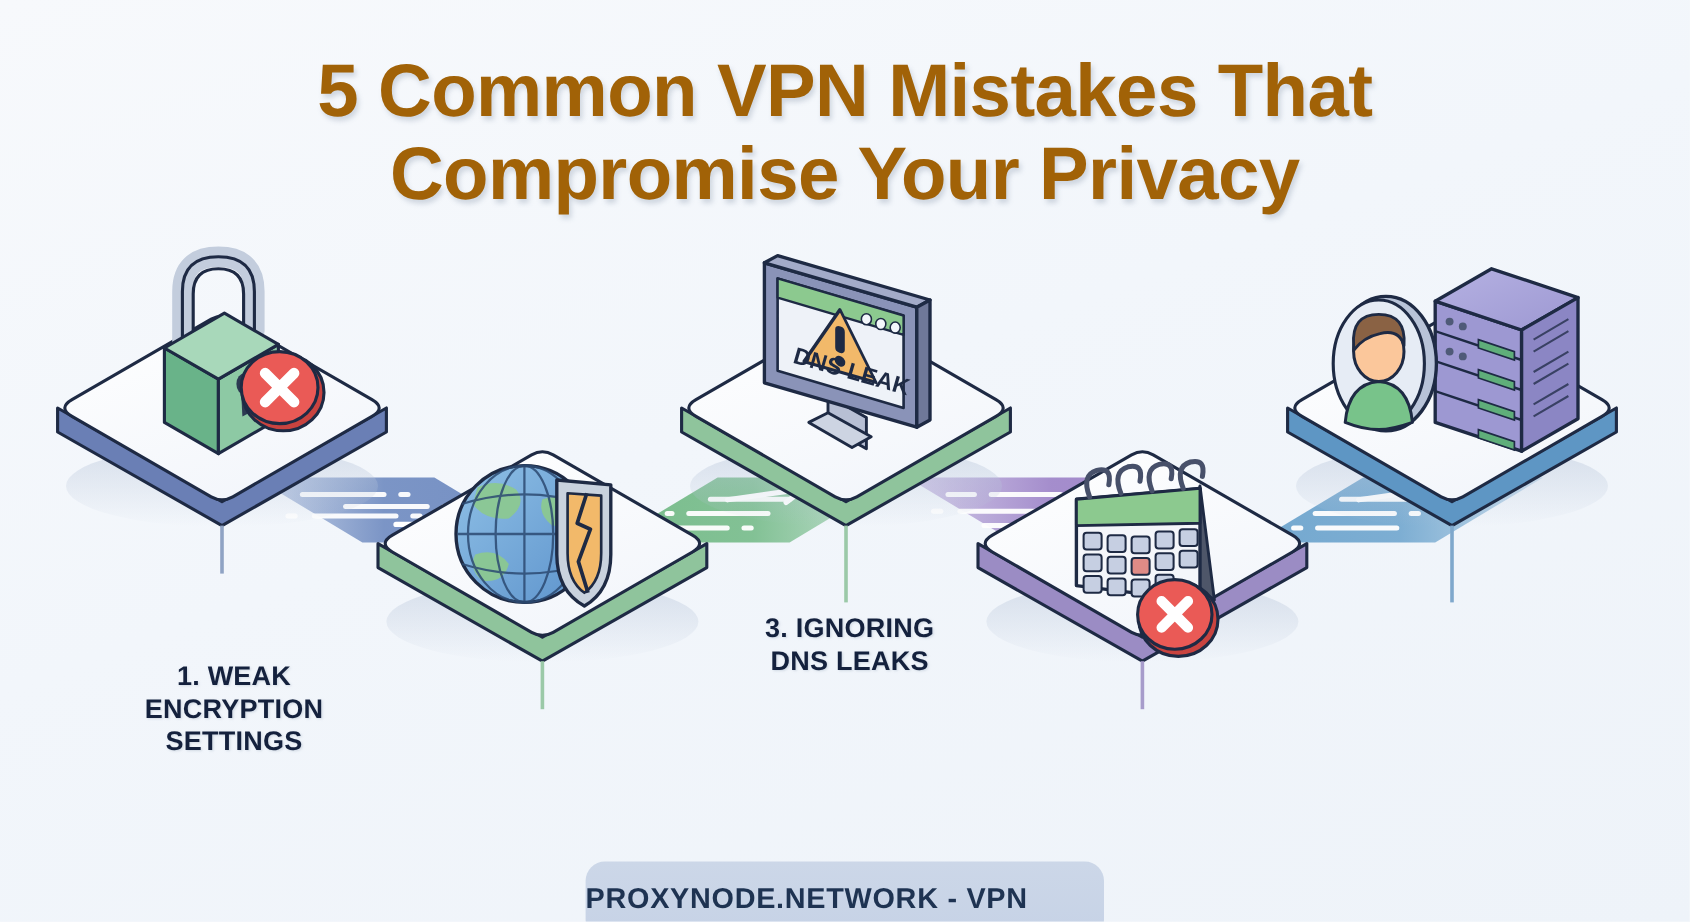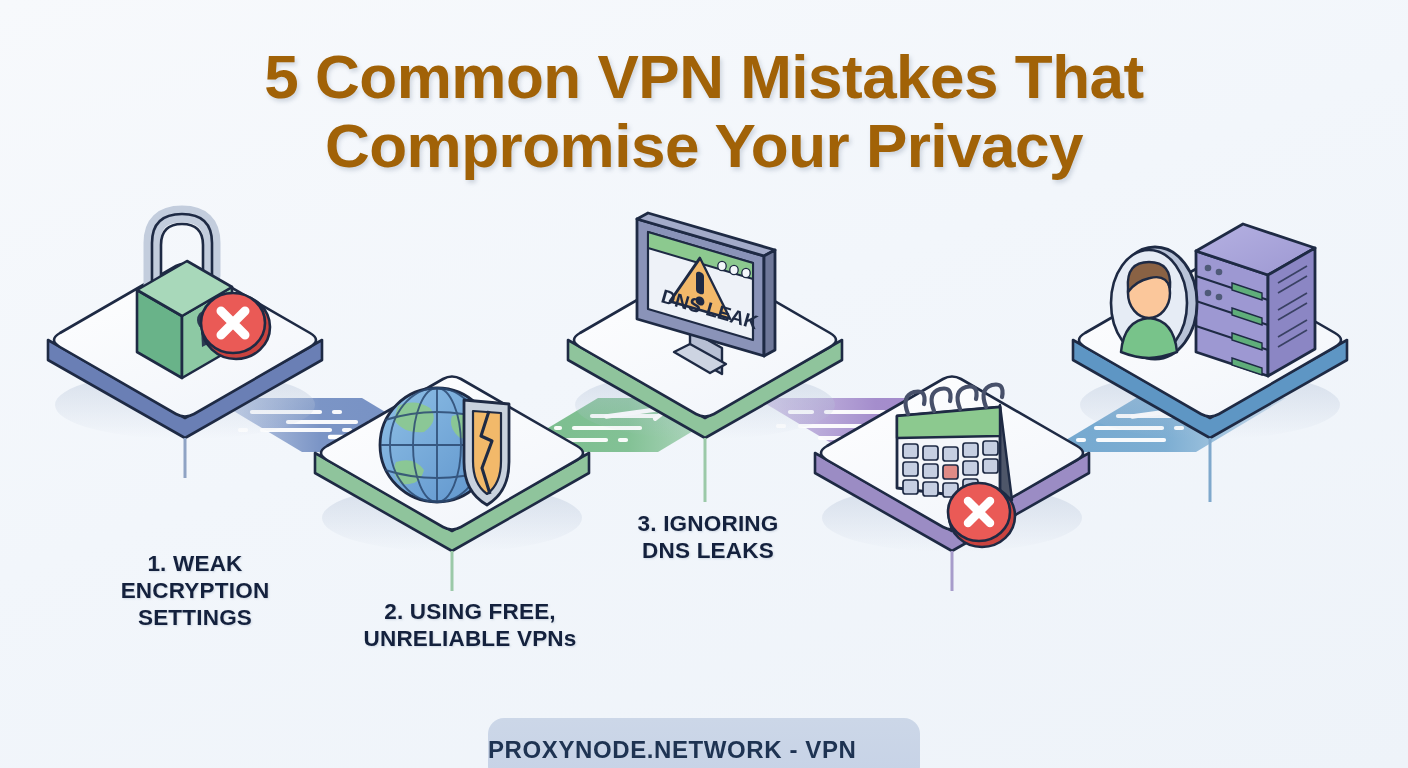--- a/index.html
+++ b/index.html
@@ -336,21 +336,19 @@
         <ellipse cx="1149" cy="293" rx="21" ry="25" fill="#fbc79b" stroke="#1e2a44" stroke-width="2.5"></ellipse>
 
         <path d="M1128,288 Q1126,262 1149,262 Q1172,262 1170,288 Q1166,274 1150,278 Q1136,281 1128,292 Z" fill="#8a6244" stroke="#1e2a44" stroke-width="2.4" stroke-linejoin="round"></path>
       </g>
     </g>
   </svg>
 
   <div class="lbl" id="lbl1">1. WEAK
 ENCRYPTION
 SETTINGS</div>
-  <div class="lbl" id="lbl2">2. USING FREE,
-UNRELIABLE VPNs</div>
   <div class="lbl" id="lbl3">3. IGNORING
 DNS LEAKS</div>
 
   <div class="footer-badge">
     <span class="footer-text">PROXYNODE.NETWORK - VPN GUIDES</span>
   </div>
 </div>
 
 </body></html>

